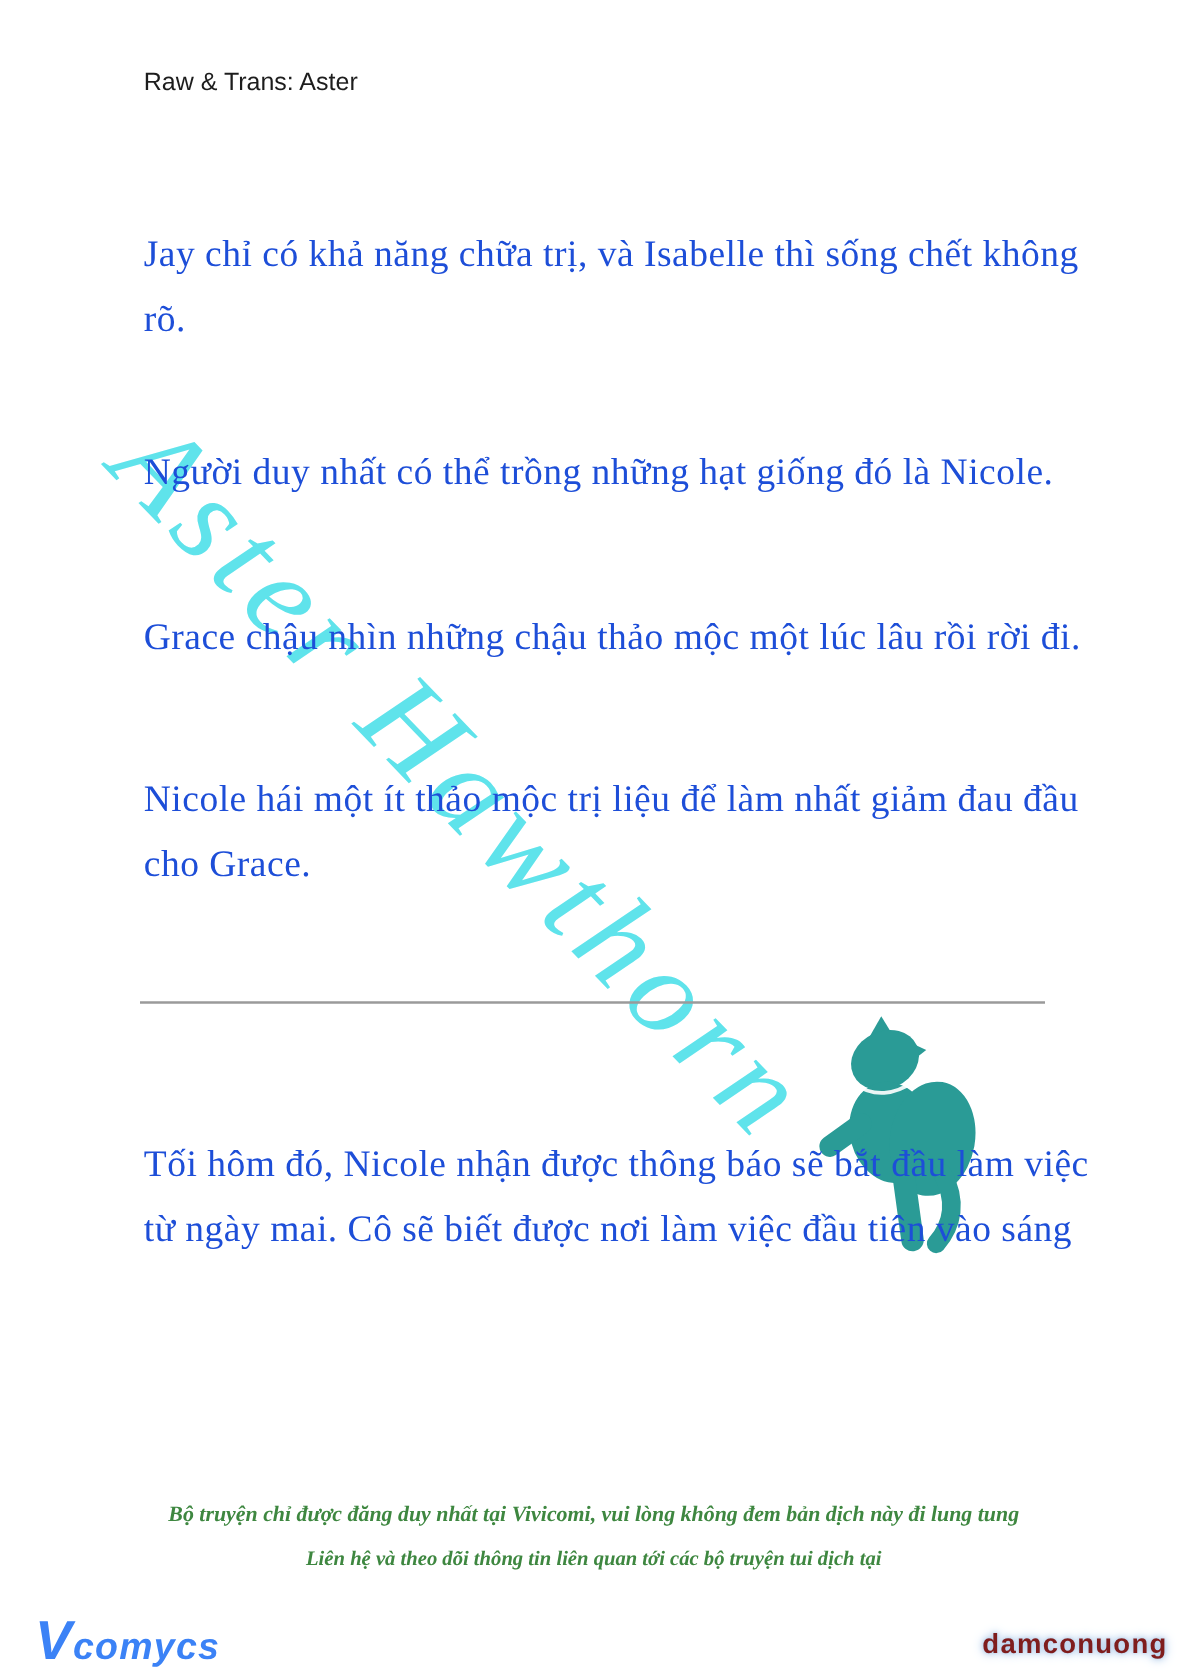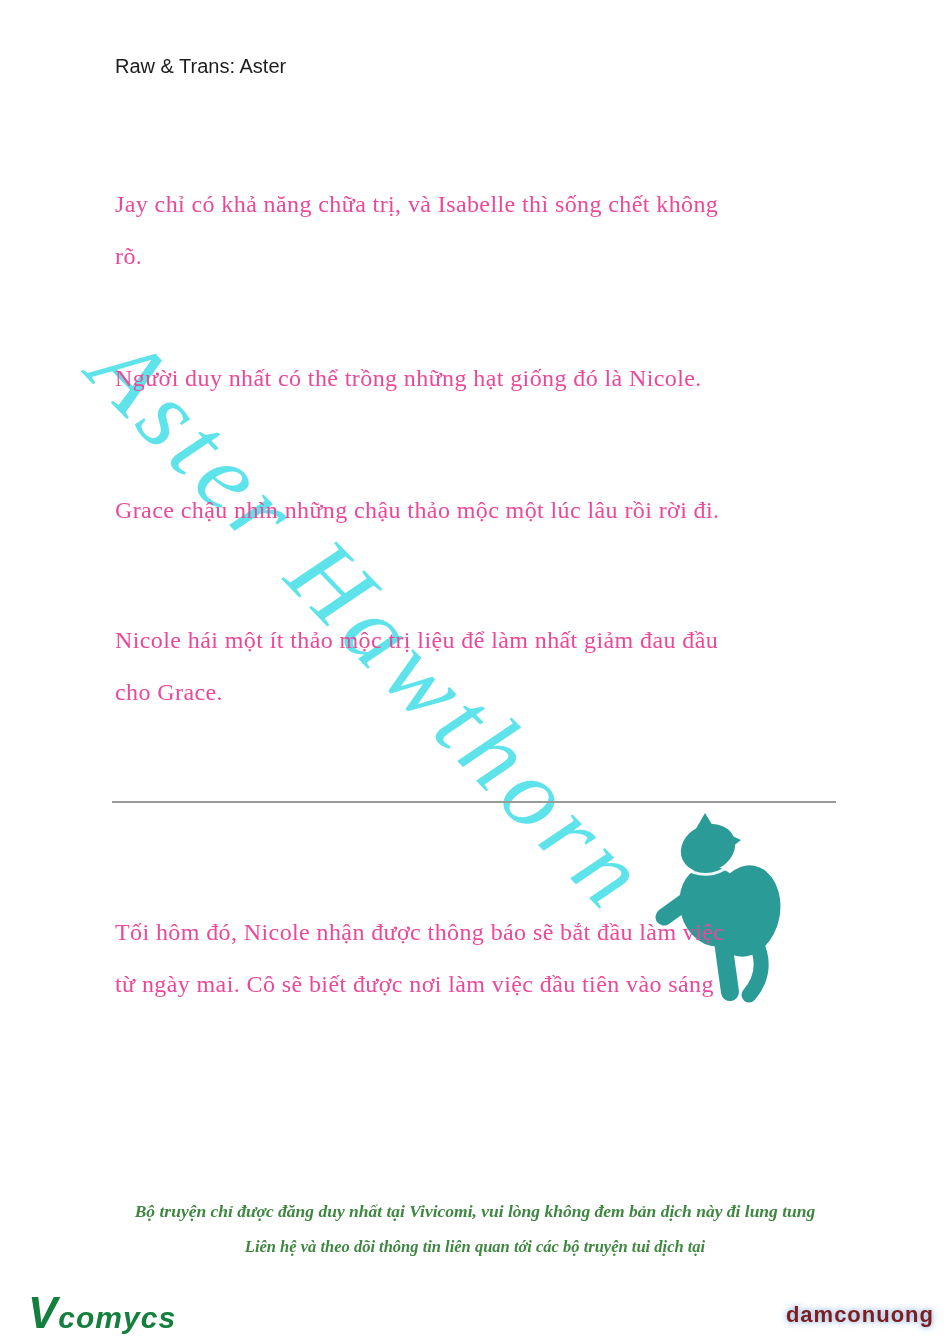--- a/index.html
+++ b/index.html
@@ -52,23 +52,23 @@
     width: 132px;
     height: 202px;
     z-index: 1;
   }
 
   
   .para {
     position: absolute;
     left: 115px;
     width: 740px;
-    font-size: 24px;
+    font-size: 30px;
     line-height: 52px;
-    color: #ec4899;
+    color: #1d4ed8;
     letter-spacing: 0.4px;
     z-index: 2;
   }
   .para .line { white-space: nowrap; }
   .para-1 { top: 178px; }
   .para-2 { top: 352px; }
   .para-3 { top: 484px; }
   .para-4 { top: 614px; }
   .para-5 { top: 906px; }
 
@@ -102,21 +102,21 @@
   
   .vcomycs-logo {
     position: absolute;
     left: 28px;
     top: 1288px;
     font-family: "Liberation Sans", sans-serif;
     font-weight: bold;
     font-style: italic;
     font-size: 30px;
     letter-spacing: 1px;
-    color: #15803d;
+    color: #3b82f6;
     z-index: 2;
   }
   .vcomycs-logo::first-letter { font-size: 44px; }
 
   
   .corner-mark {
     position: absolute;
     right: 16px;
     top: 1302px;
     font-family: "Liberation Sans", sans-serif;

